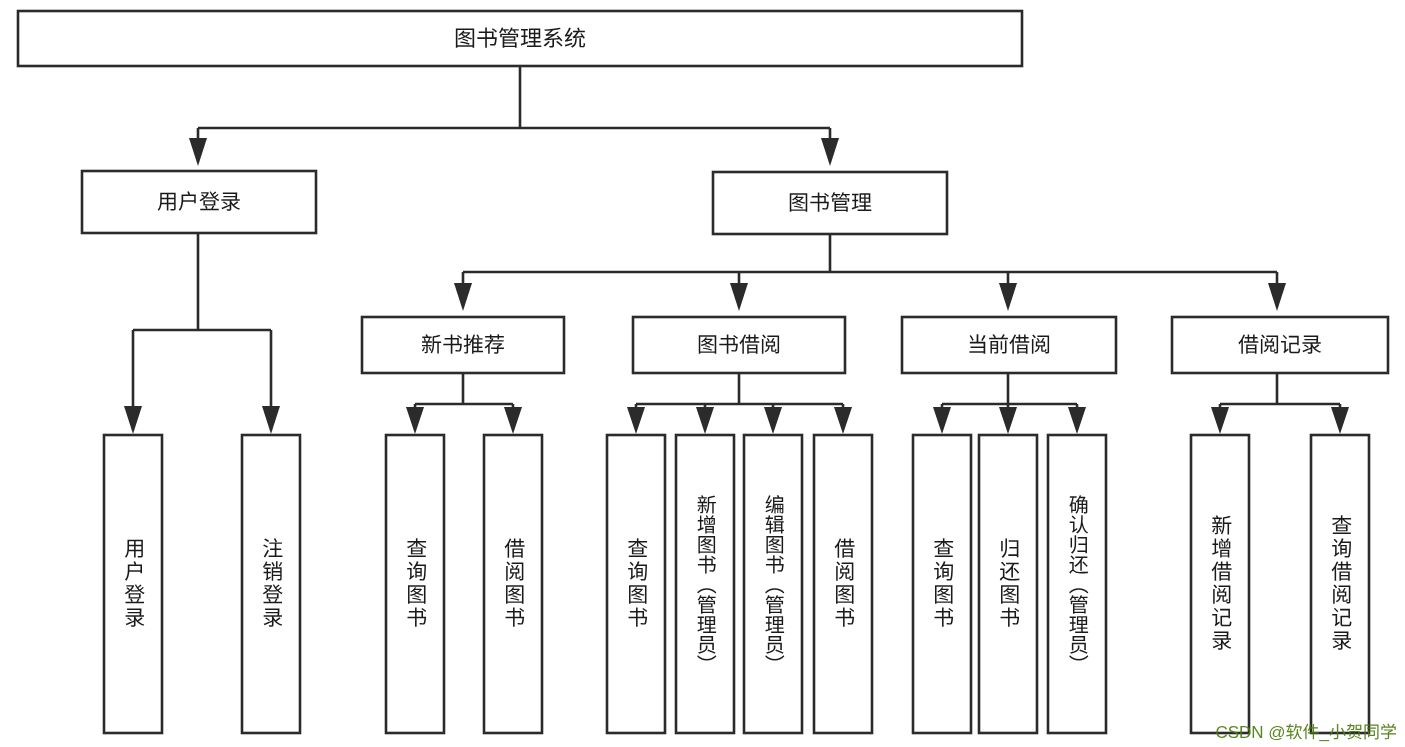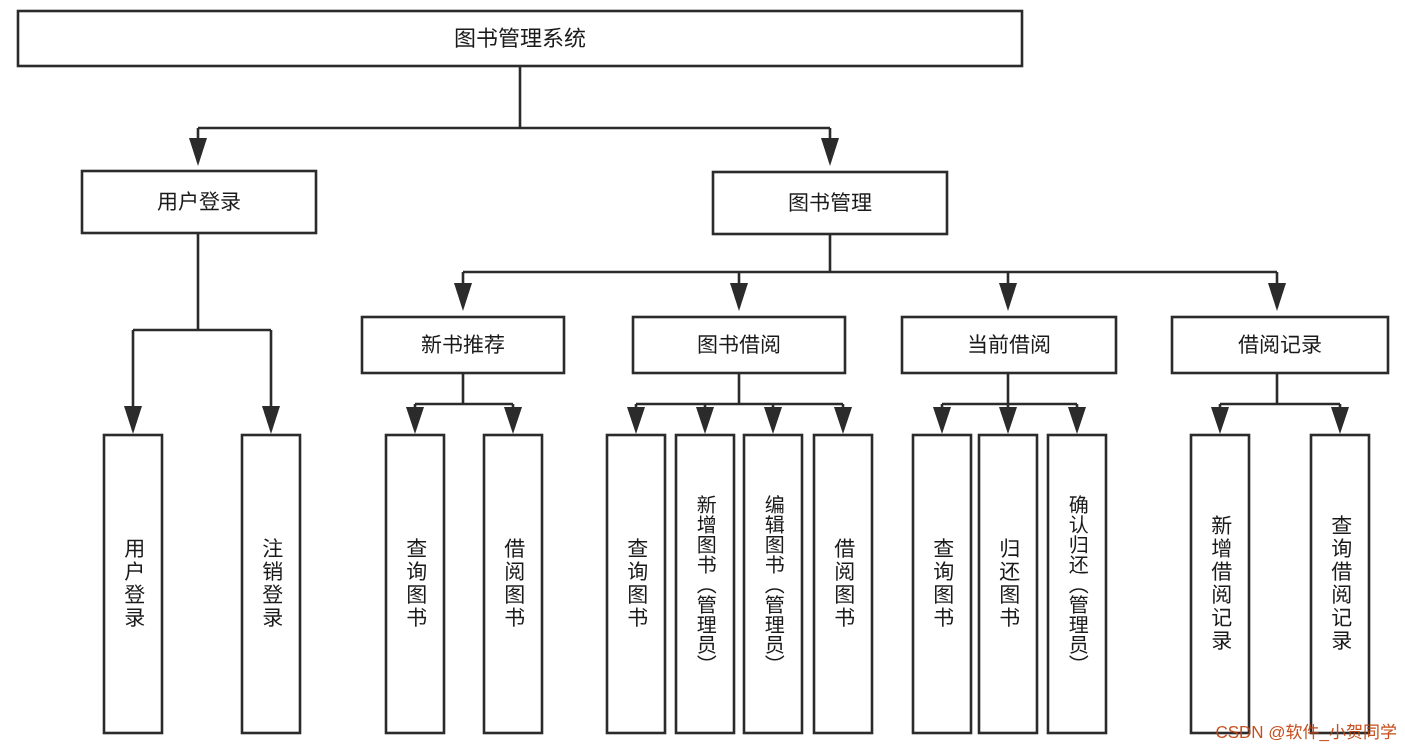--- a/index.html
+++ b/index.html
@@ -78,21 +78,21 @@
   .leaf-label.compact {
     font-size: 20px;
     letter-spacing: 0px;
   }
   #watermark {
     position: absolute;
     right: 8px;
     bottom: 4px;
     font-family: "Liberation Sans", "DejaVu Sans", sans-serif;
     font-size: 17px;
-    color: #c2410c;
+    color: #4d7c0f;
     white-space: nowrap;
     opacity: 0.92;
   }
 </style>
 </head>
 <body>
 
 <div id="diagram-root">
 
   <svg id="flow-svg" viewBox="0 0 1405 747">

